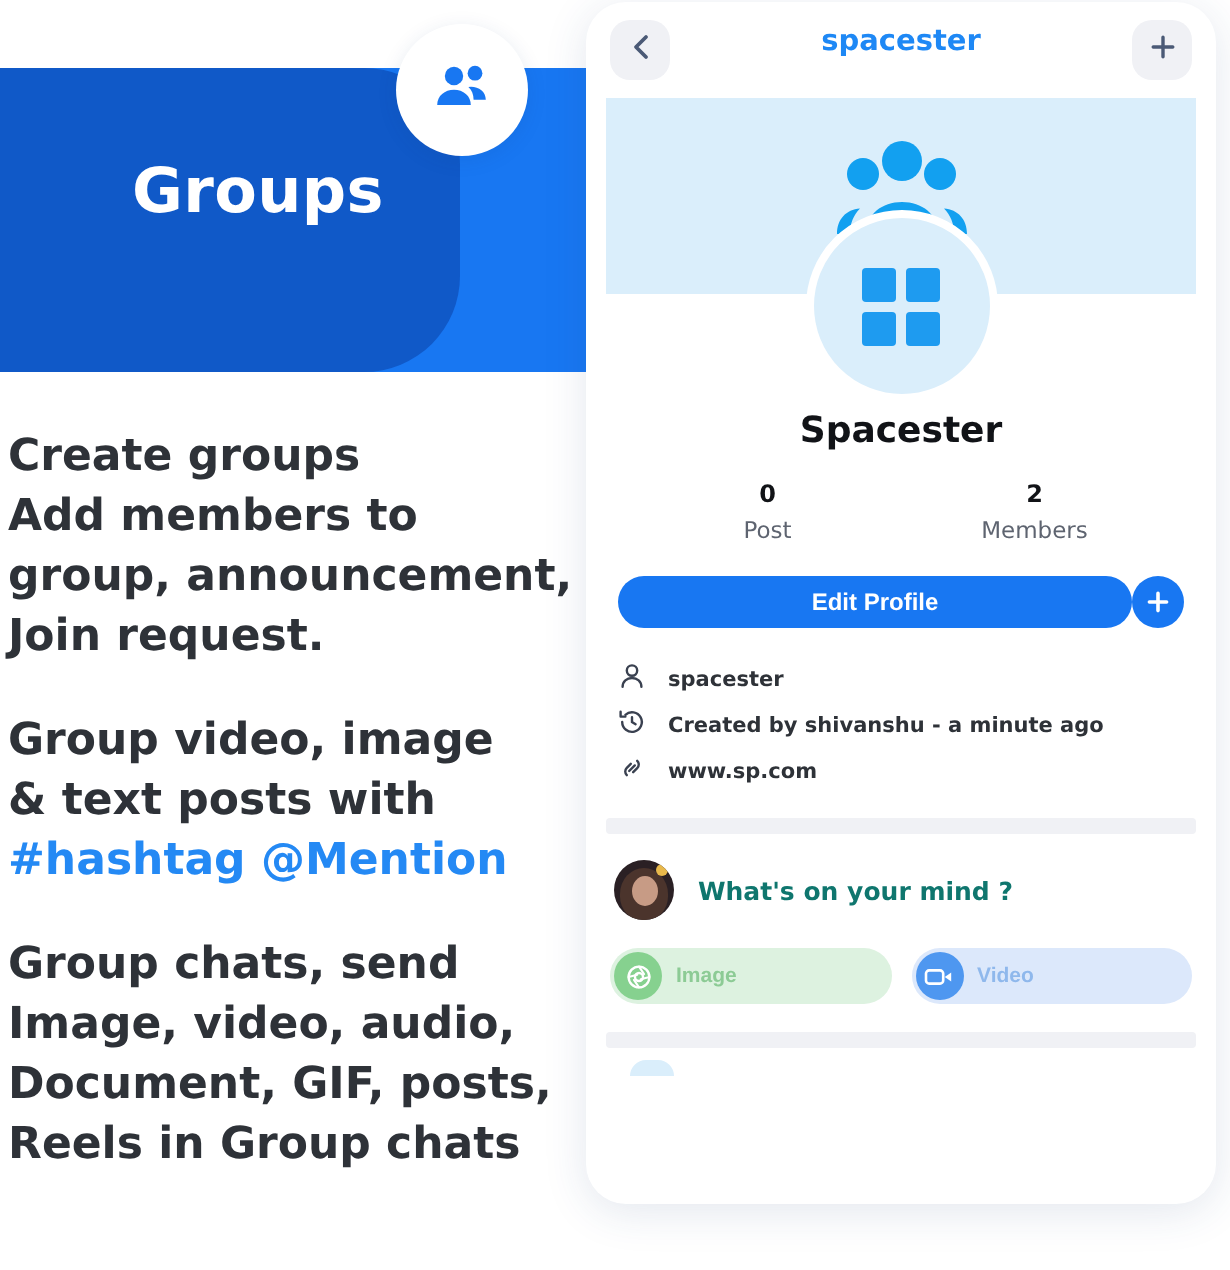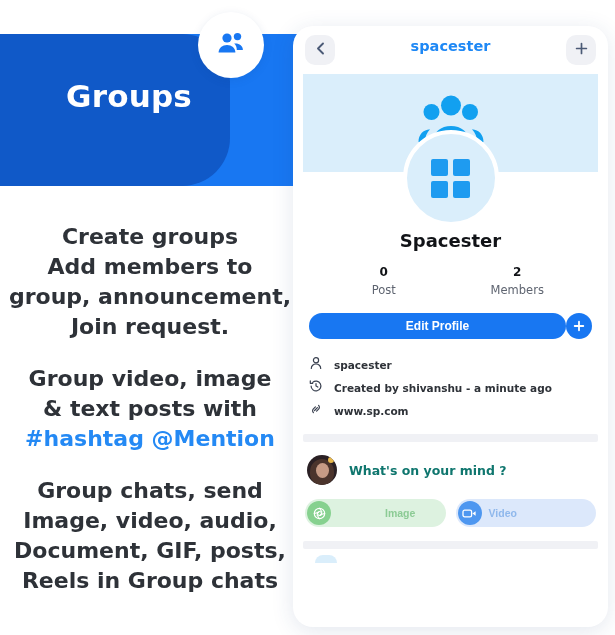--- a/index.html
+++ b/index.html
@@ -55,39 +55,39 @@
     border-radius: 50%;
     background: #ffffff;
     box-shadow: 0 2px 10px rgba(16,60,120,0.10);
     display: flex;
     align-items: center;
     justify-content: center;
     z-index: 4;
   }
   .promo-copy {
     position: absolute;
-    left: 0; top: 222px;
+    left: 0; top: 214px;
     width: 300px;
-    text-align: center;
+    text-align: left;
   }
   .copy-block {
     color: #2e3238;
     font-weight: 700;
     font-size: 22px;
     line-height: 30px;
     margin: 0 0 22px 0;
     padding: 0 4px;
   }
   .copy-block:last-child { margin-bottom: 0; }
   .hl { color: #2489F4; }
 
   
   .phone {
     position: absolute;
-    left: 293px; top: 26px;
+    left: 293px; top: 1px;
     width: 315px; height: 601px;
     background: #ffffff;
     border-radius: 20px;
     box-shadow: 0 4px 22px rgba(40,70,120,0.13);
     overflow: hidden;
     z-index: 6;
   }
   .nav {
     position: relative;
     height: 48px;
@@ -467,21 +467,21 @@
 
   <div class="pills">
     <button class="pill" style="background:#DDF2E0;">
       <span class="pill-ic" style="background:#86D18F;">
         <svg width="13" height="13" viewBox="0 0 13 13" aria-hidden="true">
           <circle cx="6.5" cy="6.5" r="5.2" fill="none" stroke="#ffffff" stroke-width="1.2"></circle>
           <circle cx="6.5" cy="6.5" r="2" fill="none" stroke="#ffffff" stroke-width="1.2"></circle>
           <path d="M6.5 1.3 9 5M11.7 6.5 7.4 7.6M6.5 11.7 4 8M1.3 6.5l4.3-1.1" stroke="#ffffff" stroke-width="1.1" stroke-linecap="round"></path>
         </svg>
       </span>
-      <span class="pill-lbl" style="color:#8CCB95;margin-left:47px;">Image</span>
+      <span class="pill-lbl" style="color:#8CCB95;">Image</span>
     </button>
 
     <button class="pill" style="background:#DCE8FB;">
       <span class="pill-ic" style="background:#4E97F0;">
         <svg width="15" height="11" viewBox="0 0 15 11" aria-hidden="true">
           <rect x="1" y="2.2" width="8.6" height="6.6" rx="1.6" fill="none" stroke="#ffffff" stroke-width="1.3"></rect>
           <path d="M10.4 5.5 13.6 3.2v4.6z" fill="#ffffff"></path>
         </svg>
       </span>
       <span class="pill-lbl" style="color:#8FB8EC;">Video</span>

